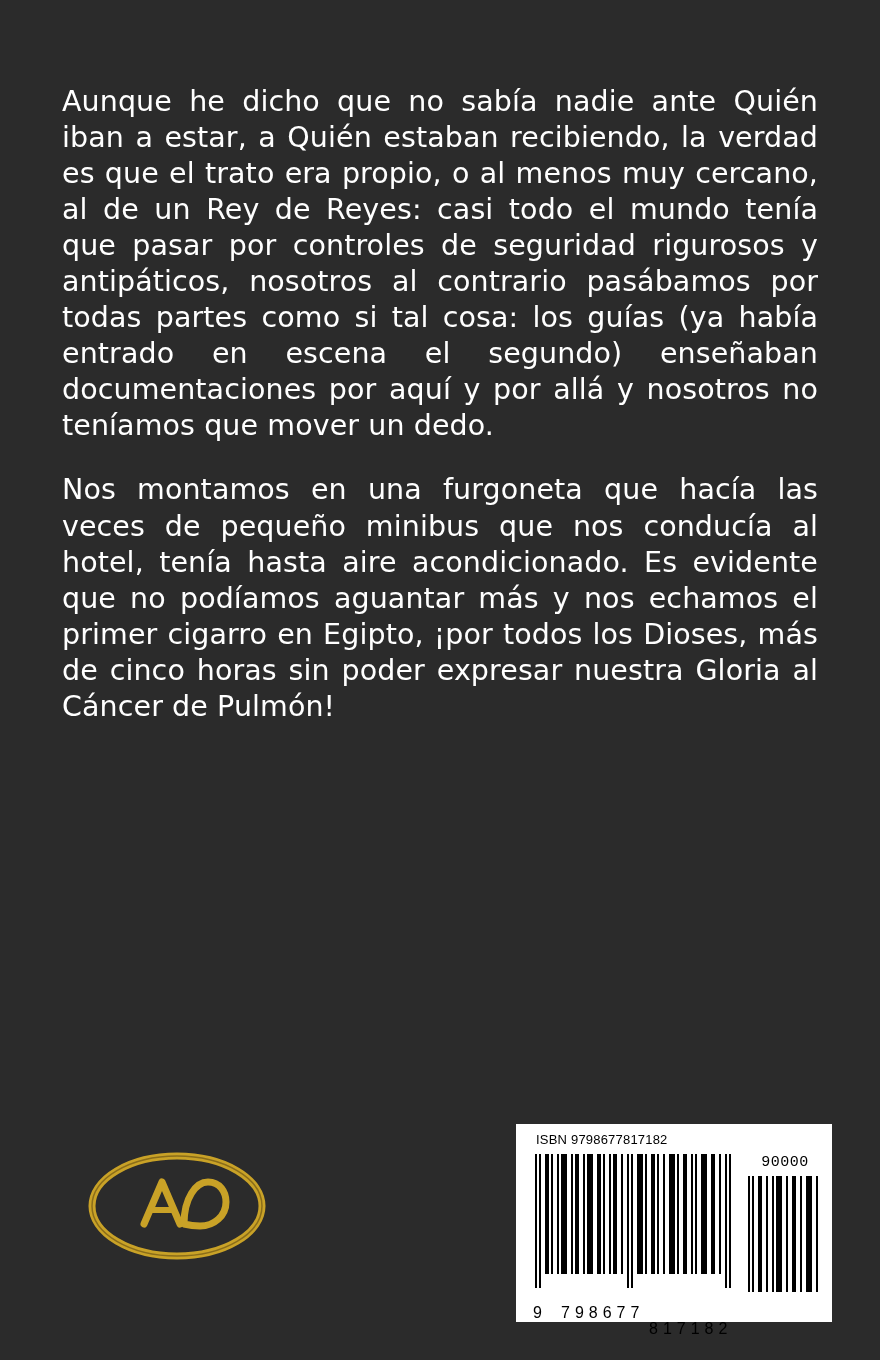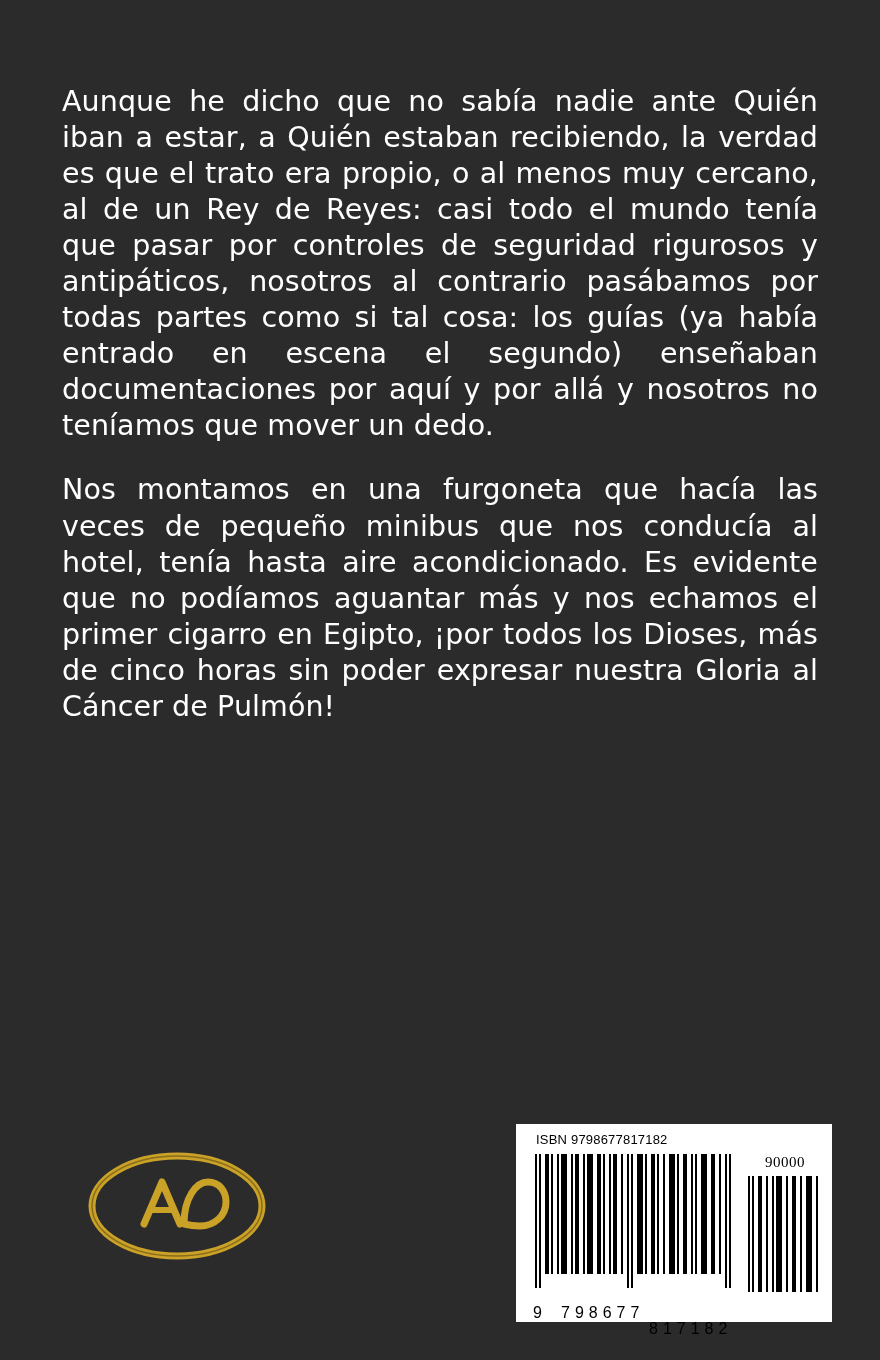--- a/index.html
+++ b/index.html
@@ -102,21 +102,21 @@
     top: 52px;
     width: 74px;
     height: 116px;
   }
   .addon-digits {
     position: absolute;
     left: 232px;
     top: 30px;
     width: 74px;
     text-align: center;
-    font-family: Liberation Serif, serif;
+    font-family: Liberation Mono, monospace;
     font-size: 15px;
     color: #000;
     letter-spacing: 0.5px;
   }
   svg { display: block; }
 </style>
 </head>
 <body>
 
 <div class="page">

